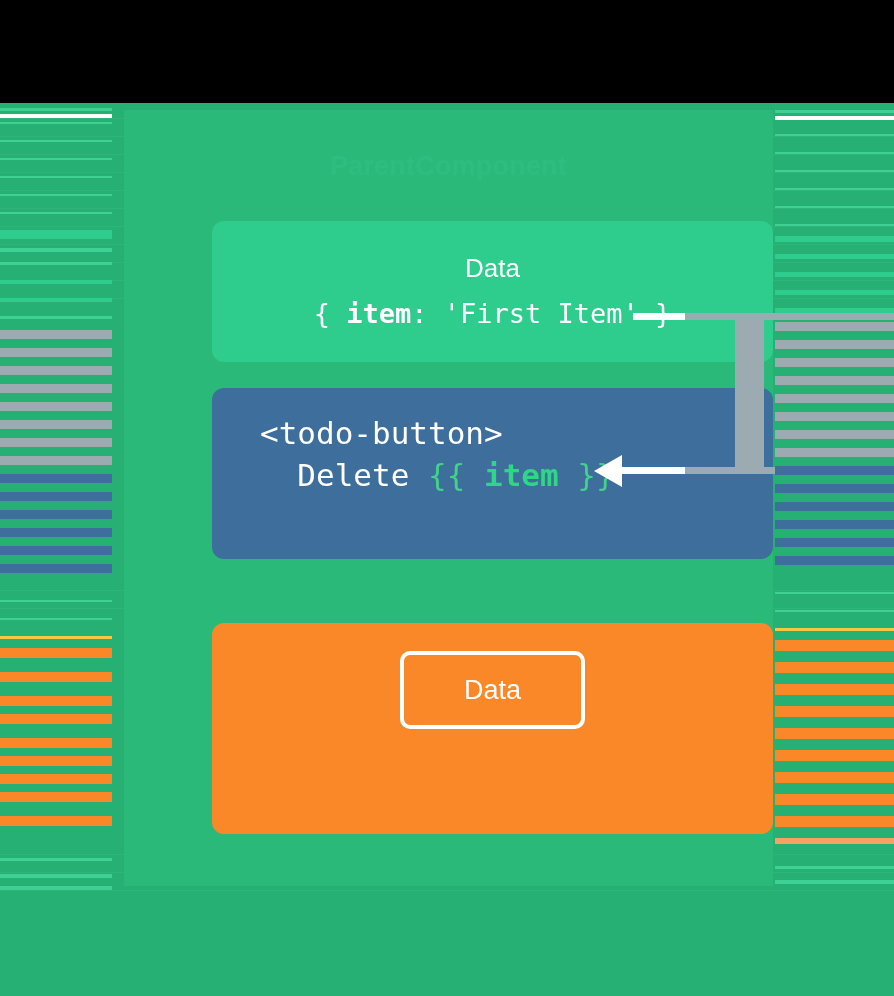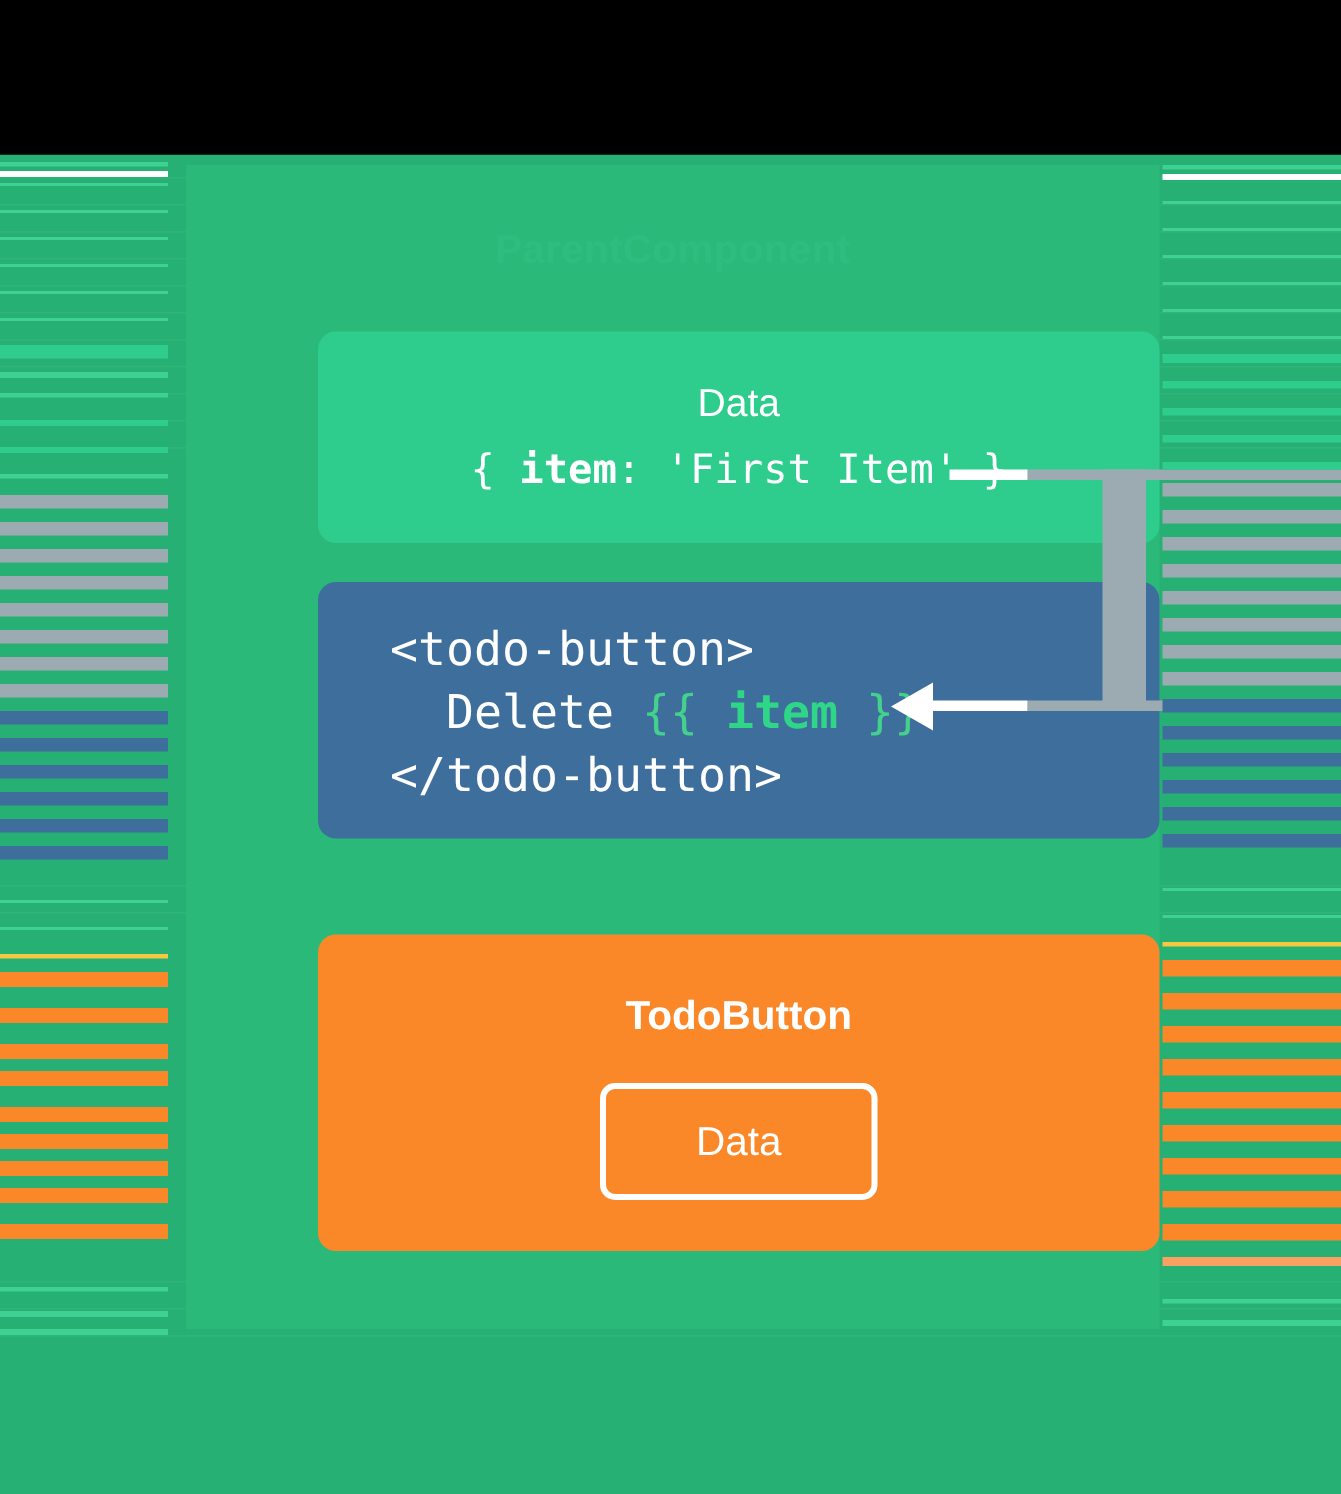--- a/index.html
+++ b/index.html
@@ -229,32 +229,30 @@
   <div class="parent-title">ParentComponent</div>
 
   <div class="card card-data">
     <div class="card-heading">Data</div>
     <div class="card-code"><span>{ </span><b>item</b><span>: 'First Item' }</span></div>
   </div>
 
   <div class="card card-code-block">
     <div class="code-line">&lt;todo-button&gt;</div>
     <div class="code-line"><span>  </span><span>Delete </span><span class="mustache">{{ </span><span class="binding">item</span><span class="mustache"> }}</span></div>
-    <div class="code-line">&lt;/todo-button&gt;</div>
   </div>
 
   <div class="conn-seg conn-h-top-grey"></div>
   <div class="conn-seg conn-v"></div>
   <div class="conn-seg conn-h-bot-grey"></div>
   <div class="conn-seg conn-h-top-white"></div>
   <div class="conn-seg conn-h-bot-white"></div>
   <div class="conn-seg conn-arrowhead"></div>
 
   <div class="card card-todobutton">
-    <div class="tb-title">TodoButton</div>
     <div class="tb-pill-wrap">
       <div class="tb-pill">Data</div>
     </div>
   </div>
 
   <div id="glitch-layer">
       <div class="glitch-band glitch-left" style="top: 108px; height: 3px; background: rgb(63, 208, 148);"></div>
       <div class="glitch-band glitch-left" style="top: 114px; height: 4px; background: rgb(255, 255, 255);"></div>
       <div class="glitch-band glitch-left" style="top: 122px; height: 2px; background: rgb(63, 208, 148);"></div>
       <div class="glitch-band glitch-left" style="top: 140px; height: 2px; background: rgb(63, 208, 148);"></div>

